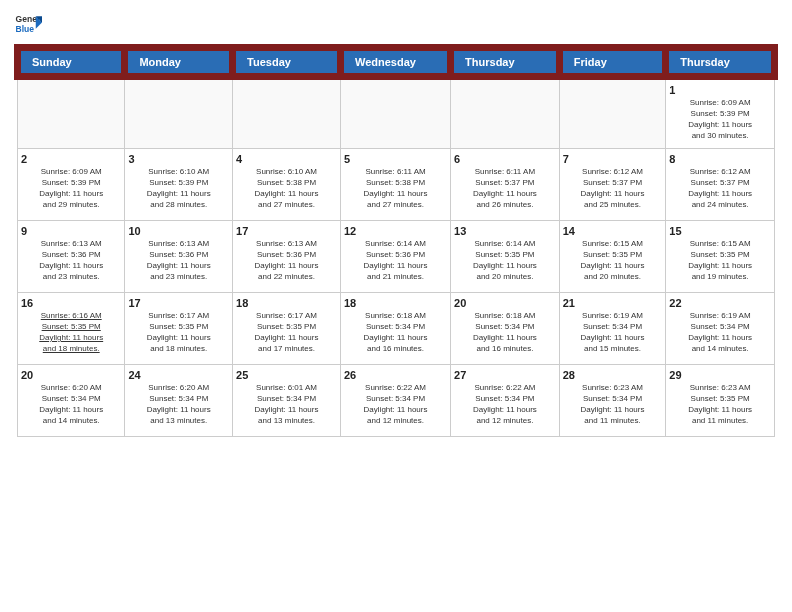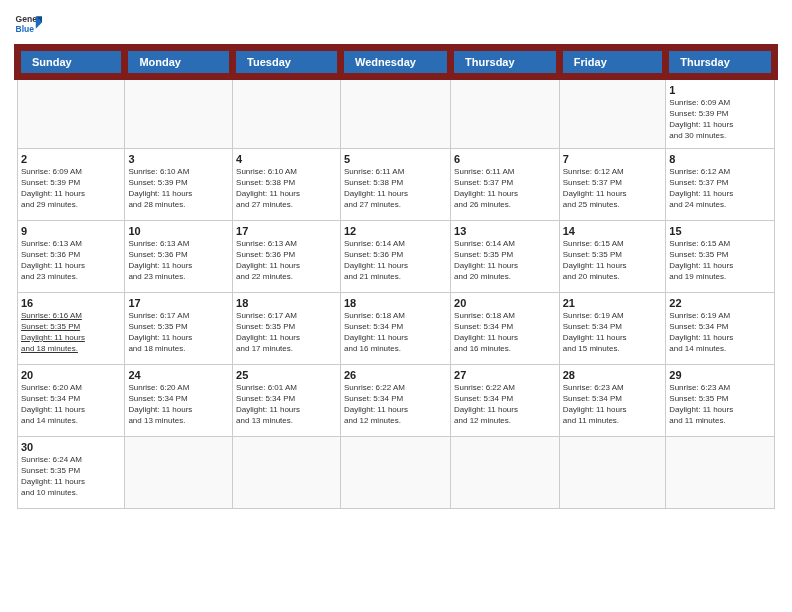--- a/index.html
+++ b/index.html
@@ -76,20 +76,21 @@
       font-size: 11px;
       font-weight: bold;
       color: #222;
       display: block;
       margin-bottom: 1px;
     }
     .day-info {
       color: #333;
       font-size: 8px;
       line-height: 1.35;
+      text-align: center;
     }
     .last-row td {
       height: 60px;
     }
   </style>
 </head>
 <body>
 
 <div class="page">
   <div class="header">
@@ -332,30 +333,15 @@
 and 11 minutes.</div>
           </td>
           <td>
             <span class="day-num">29</span>
             <div class="day-info" style="white-space: pre-line;">Sunrise: 6:23 AM
 Sunset: 5:35 PM
 Daylight: 11 hours
 and 11 minutes.</div>
           </td>
         </tr>
-        <tr class="last-row">
-          <td>
-            <span class="day-num">30</span>
-            <div class="day-info" style="white-space: pre-line;">Sunrise: 6:24 AM
-Sunset: 5:35 PM
-Daylight: 11 hours
-and 10 minutes.</div>
-          </td>
-          <td class="empty"></td>
-          <td class="empty"></td>
-          <td class="empty"></td>
-          <td class="empty"></td>
-          <td class="empty"></td>
-          <td class="empty"></td>
-        </tr>
       </tbody>
   </table>
 </div>
 
 </body></html>

